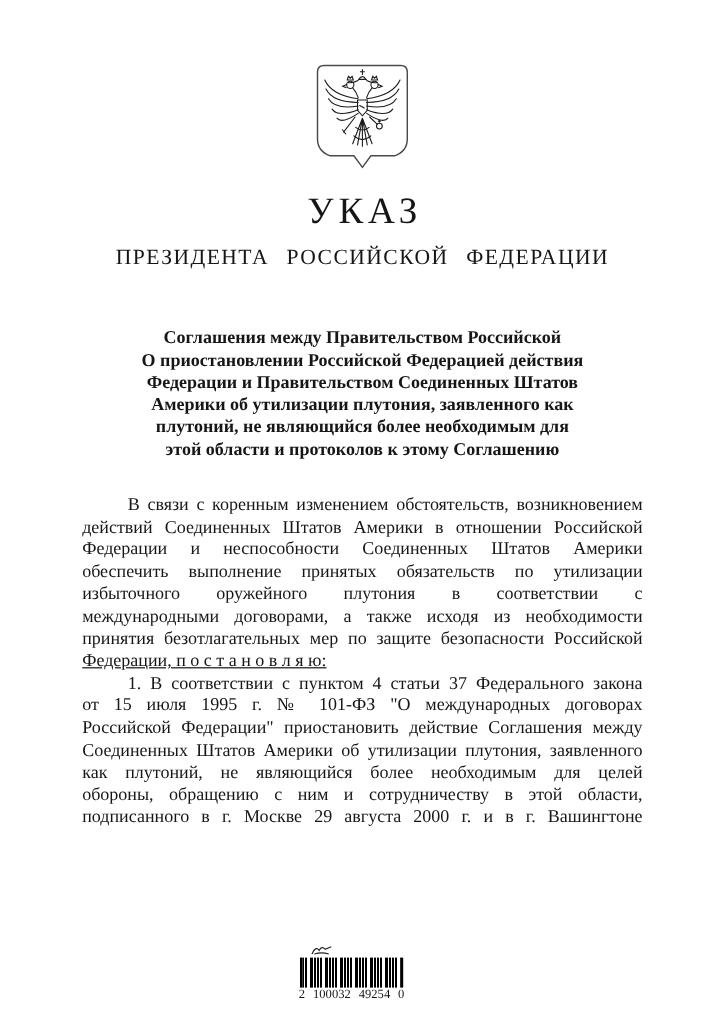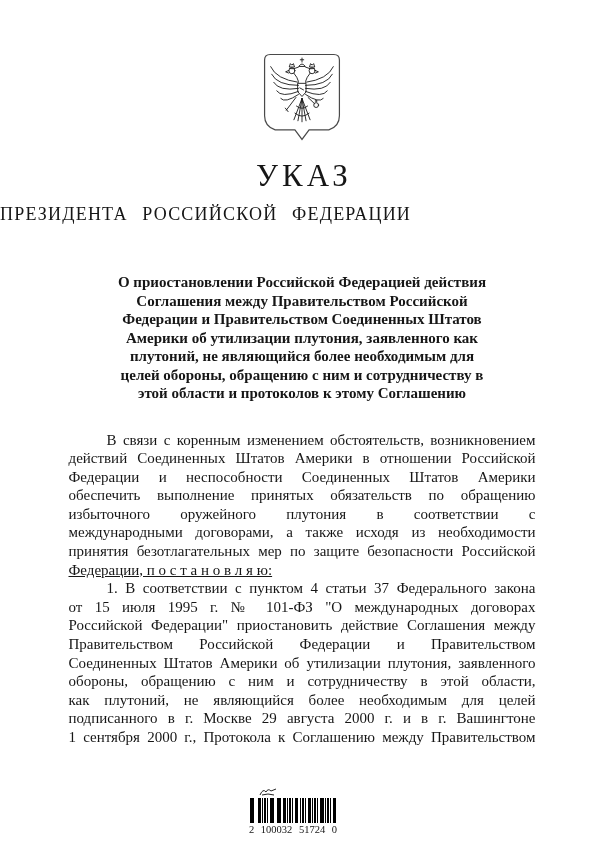--- a/index.html
+++ b/index.html
@@ -20,21 +20,21 @@
     margin:17px 0 0;
     text-align:center;
     font-size:31px;
     font-weight:normal;
     letter-spacing:4px;
     text-indent:4px;
     line-height:34px;
   }
   .doc-issuer{
     margin:11px 0 0;
-    text-align:left;
+    text-align:center;
     font-size:18px;
     font-weight:normal;
     letter-spacing:1.2px;
     word-spacing:9px;
     line-height:20px;
   }
 
   
   .title-block{
     margin:49px auto 0;
@@ -112,55 +112,52 @@
       <path d="M38.5 45 L30.5 66 M38.5 45 L34.5 67 M38.5 45 V68 M38.5 45 L42.5 67 M38.5 45 L46.5 66"></path>
       <path d="M31.5 59.5 Q38.5 65.5 45.5 59.5"></path>
       <path d="M33 52.5 Q38.5 57 44 52.5"></path>
     </g>
   </svg>
 
   <h1 class="doc-type">УКАЗ</h1>
   <h2 class="doc-issuer">ПРЕЗИДЕНТА РОССИЙСКОЙ ФЕДЕРАЦИИ</h2>
 
   <section class="title-block">
+      <div class="tline">Соглашения между Правительством Российской</div>
       <div class="tline">О приостановлении Российской Федерацией действия</div>
-      <div class="tline">Соглашения между Правительством Российской</div>
       <div class="tline">Федерации и Правительством Соединенных Штатов</div>
       <div class="tline">Америки об утилизации плутония, заявленного как</div>
       <div class="tline">плутоний, не являющийся более необходимым для</div>
-      <div class="tline">целей обороны, обращению с ним и сотрудничеству в</div>
       <div class="tline">этой области и протоколов к этому Соглашению</div>
     </section>
 
   <section class="body-block">
       <div class="bline firstline">В связи с коренным изменением обстоятельств, возникновением</div>
       <div class="bline">действий Соединенных Штатов Америки в отношении Российской</div>
       <div class="bline">Федерации и неспособности Соединенных Штатов Америки</div>
-      <div class="bline">обеспечить выполнение принятых обязательств по обращению</div>
+      <div class="bline">обеспечить выполнение принятых обязательств по утилизации</div>
       <div class="bline">избыточного оружейного плутония в соответствии с</div>
       <div class="bline">международными договорами, а также исходя из необходимости</div>
       <div class="bline">принятия безотлагательных мер по защите безопасности Российской</div>
       <div class="bline lastline">Федерации, п о с т а н о в л я ю:</div>
       <div class="bline firstline">1. В соответствии с пунктом 4 статьи 37 Федерального закона</div>
       <div class="bline">от 15 июля 1995 г. № 101-ФЗ "О международных договорах</div>
       <div class="bline">Российской Федерации" приостановить действие Соглашения между</div>
-      <div class="bline">Правительством Российской Федерации и Правительством</div>
       <div class="bline">Соединенных Штатов Америки об утилизации плутония, заявленного</div>
+      <div class="bline">как плутоний, не являющийся более необходимым для целей</div>
       <div class="bline">обороны, обращению с ним и сотрудничеству в этой области,</div>
-      <div class="bline">как плутоний, не являющийся более необходимым для целей</div>
       <div class="bline">подписанного в г. Москве 29 августа 2000 г. и в г. Вашингтоне</div>
-      <div class="bline">1 сентября 2000 г., Протокола к Соглашению между Правительством</div>
     </section>
 
   <footer class="barcode-wrap">
     <svg class="print-mark" viewBox="0 0 21 11" xmlns="http://www.w3.org/2000/svg">
       <path d="M2 9 Q5 2 8 6 Q10 2 13 5 L18 3 M4 9 Q10 7 16 9" fill="none" stroke="#222" stroke-width="1"></path>
     </svg>
     <div class="bars"></div>
     <div class="digits">
         <div class="digit">2</div>
         <div class="digit">100032</div>
-        <div class="digit">51724</div>
+        <div class="digit">49254</div>
         <div class="digit">0</div>
       </div>
   </footer>
 
 </div>
 
 </body></html>

